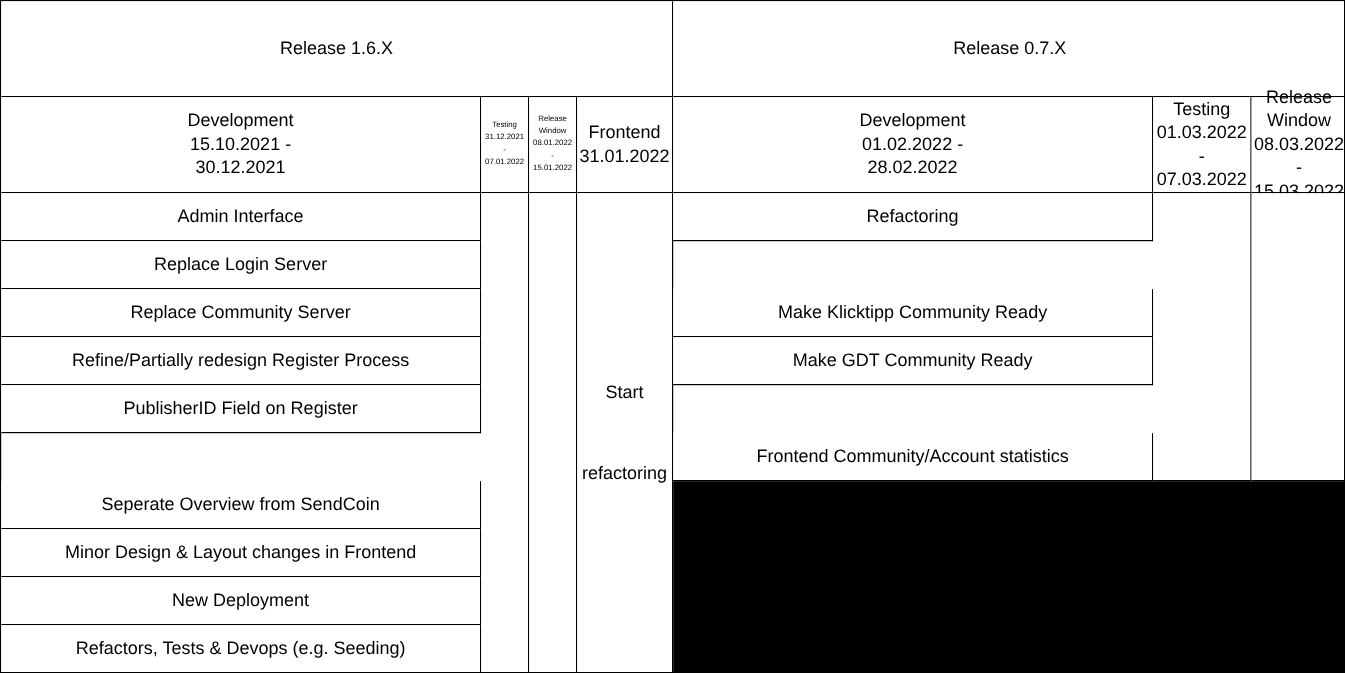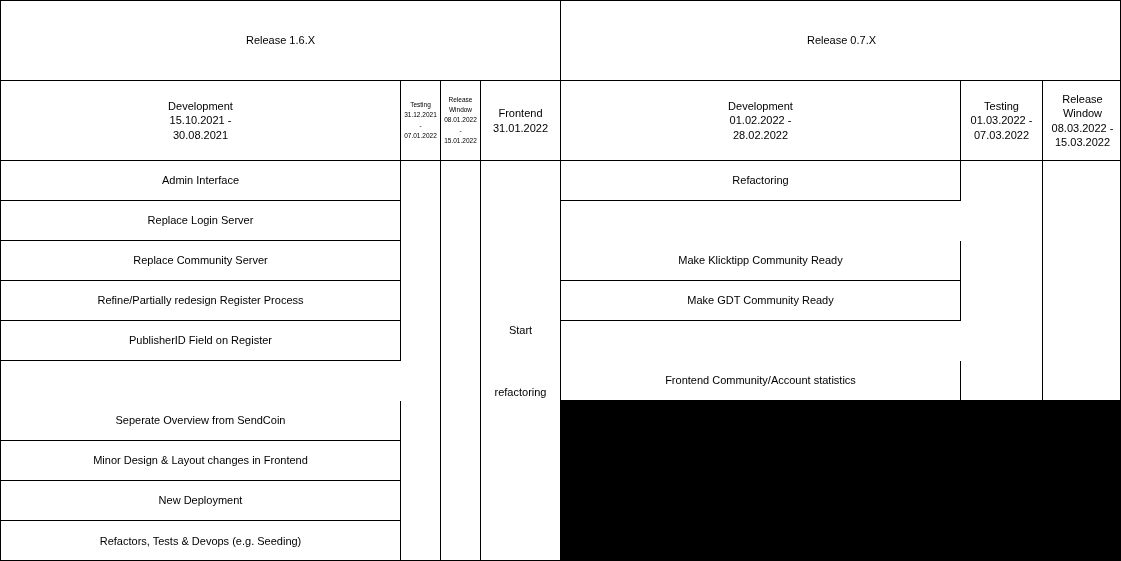--- a/index.html
+++ b/index.html
@@ -18,21 +18,21 @@
   }
   .cell {
     position: absolute;
     display: flex;
     flex-direction: column;
     align-items: center;
     justify-content: center;
     text-align: center;
     border-right: 1px solid #000000;
     border-bottom: 1px solid #000000;
-    font-size: 11px;
+    font-size: 15px;
     line-height: 1.3;
     background: #ffffff;
   }
   .cell.no-bottom { border-bottom: none; gap: 48px; }
   .tiny { font-size: 6.5px; line-height: 1.55; }
   .task { justify-content: center; }
   .redacted {
     position: absolute;
     background: #000000;
     border: none;
@@ -67,21 +67,21 @@
   <div class="cell h1-left">
     <span>Release 1.6.X</span>
   </div>
   <div class="cell h1-right">
     <span>Release 0.7.X</span>
   </div>
 
   <div class="cell l-dev-h">
     <span>Development</span>
     <span>15.10.2021 -</span>
-    <span>30.08.2021</span>
+    <span>30.12.2021</span>
   </div>
   <div class="cell tiny l-test-h">
     <span>Testing</span>
     <span>31.12.2021</span>
     <span>-</span>
     <span>07.01.2022</span>
   </div>
   <div class="cell tiny l-rw-h">
     <span>Release</span>
     <span>Window</span>

